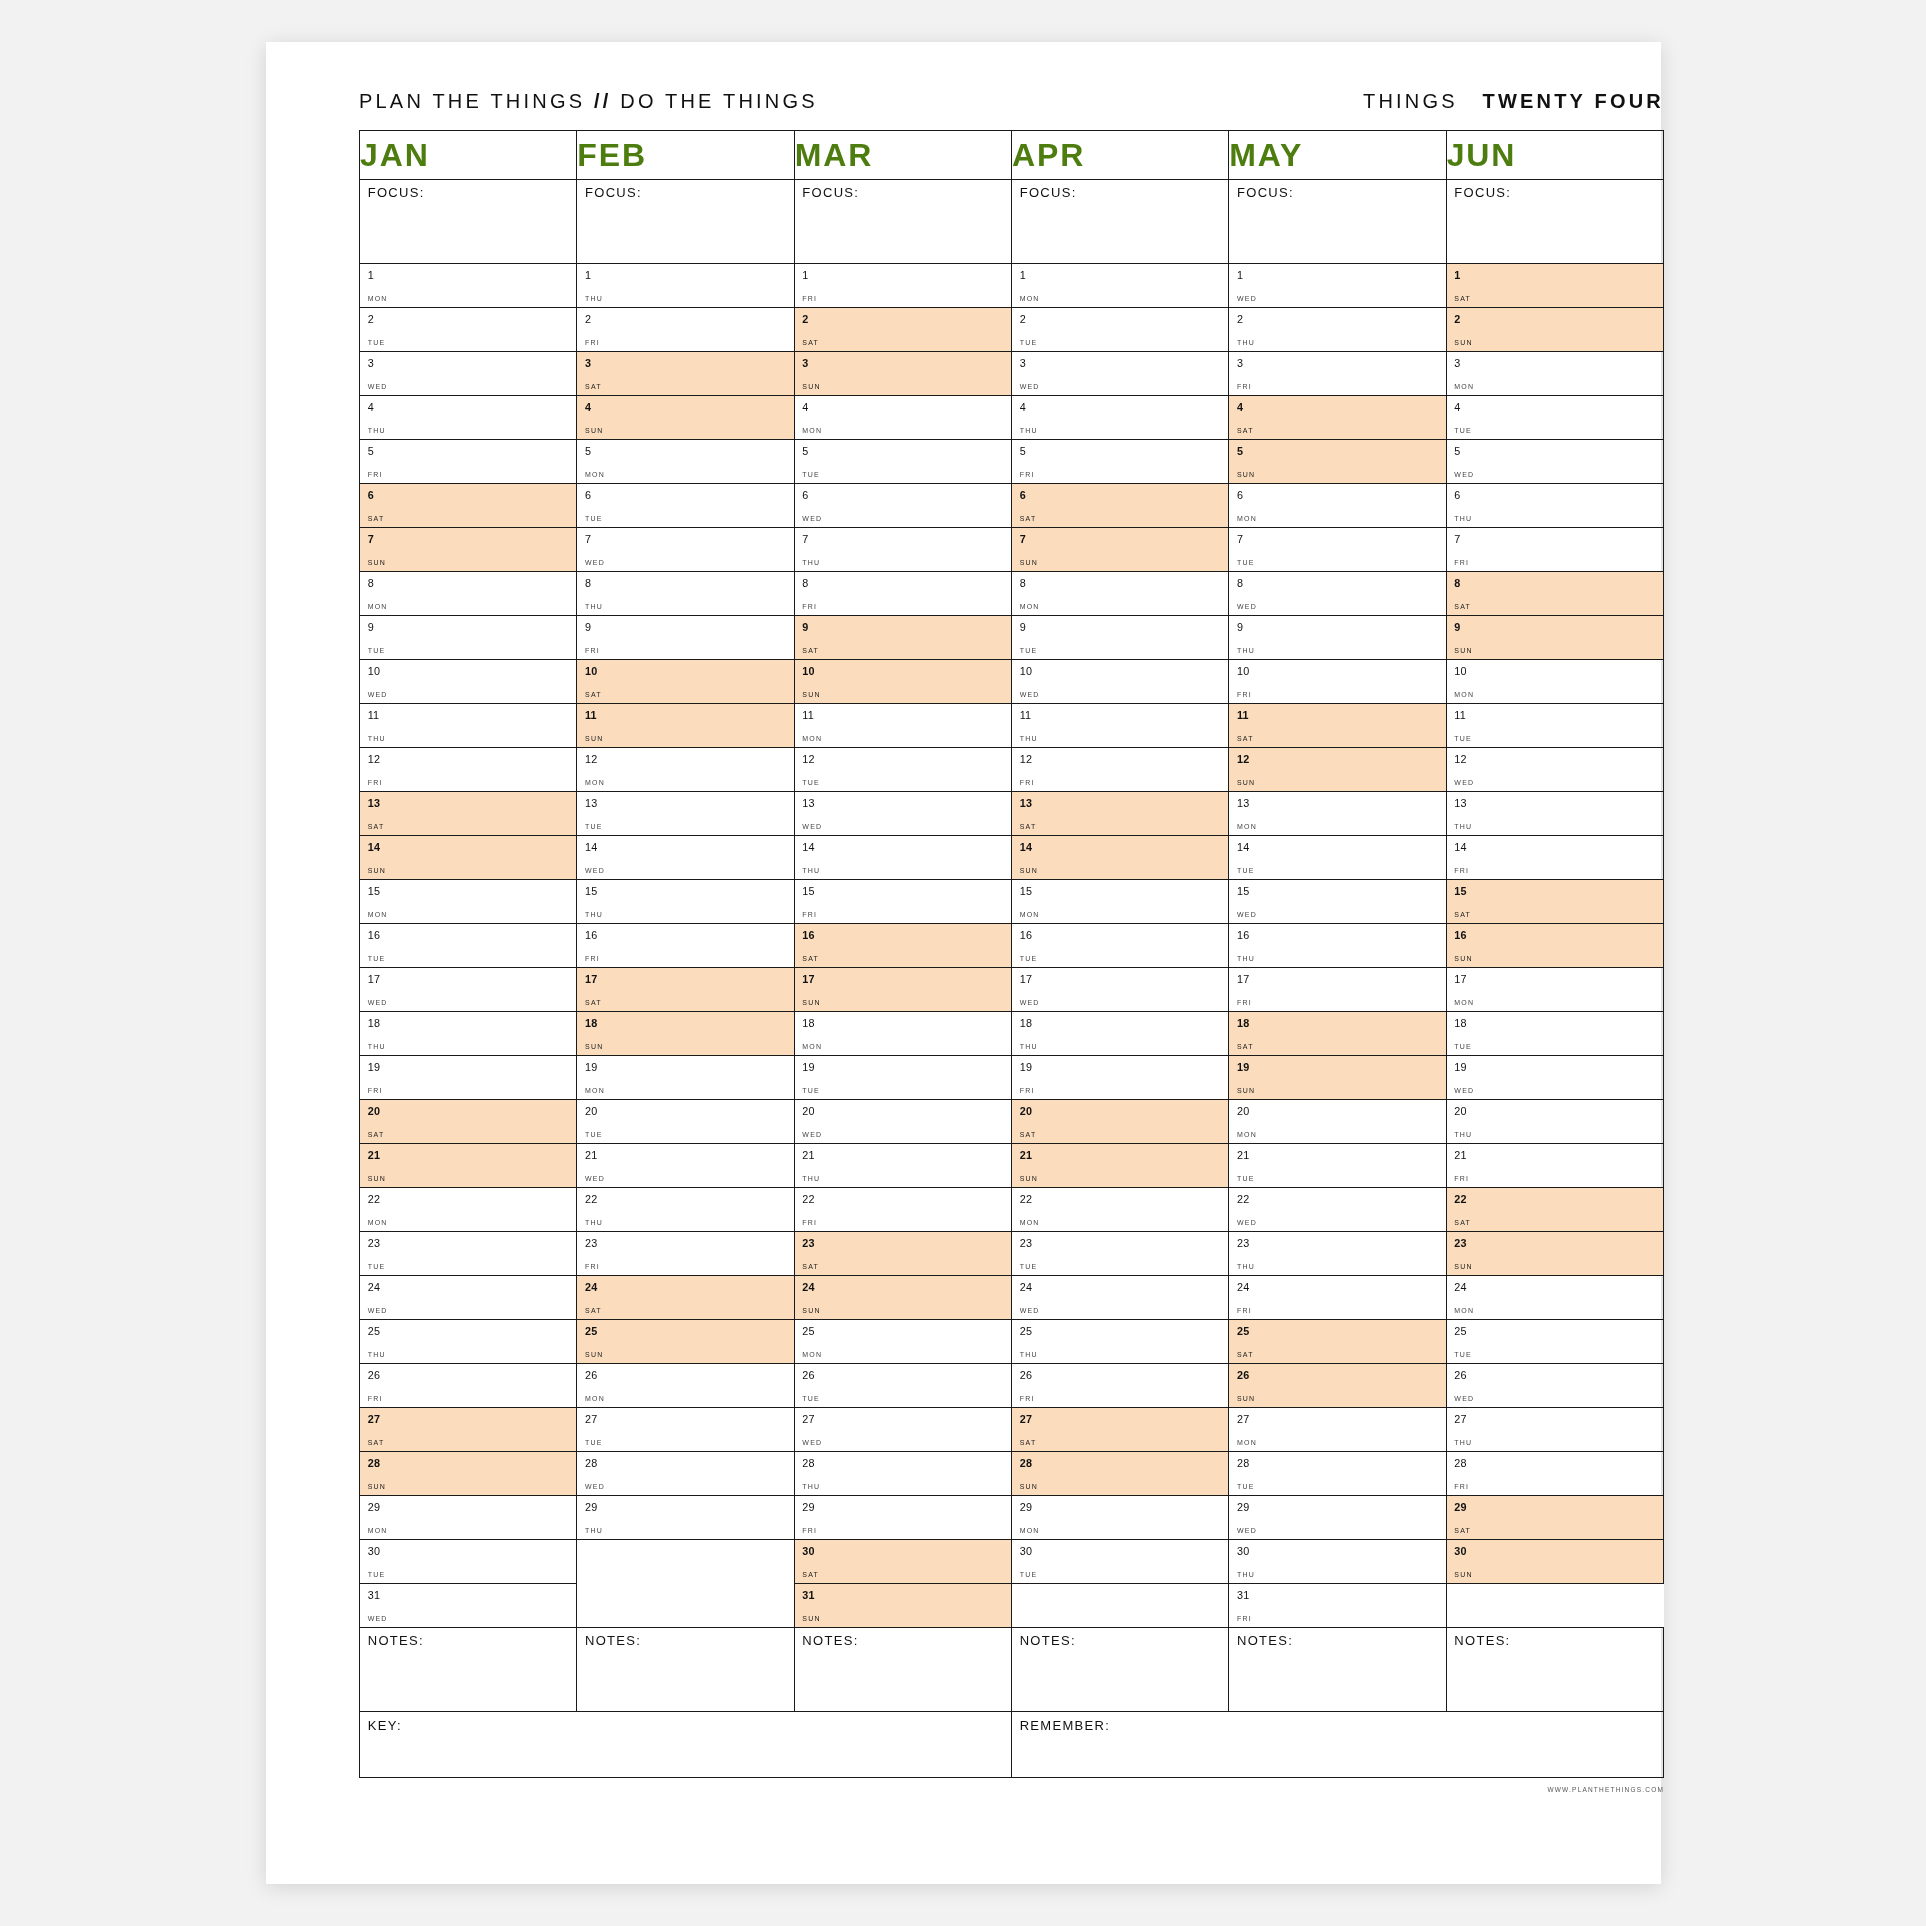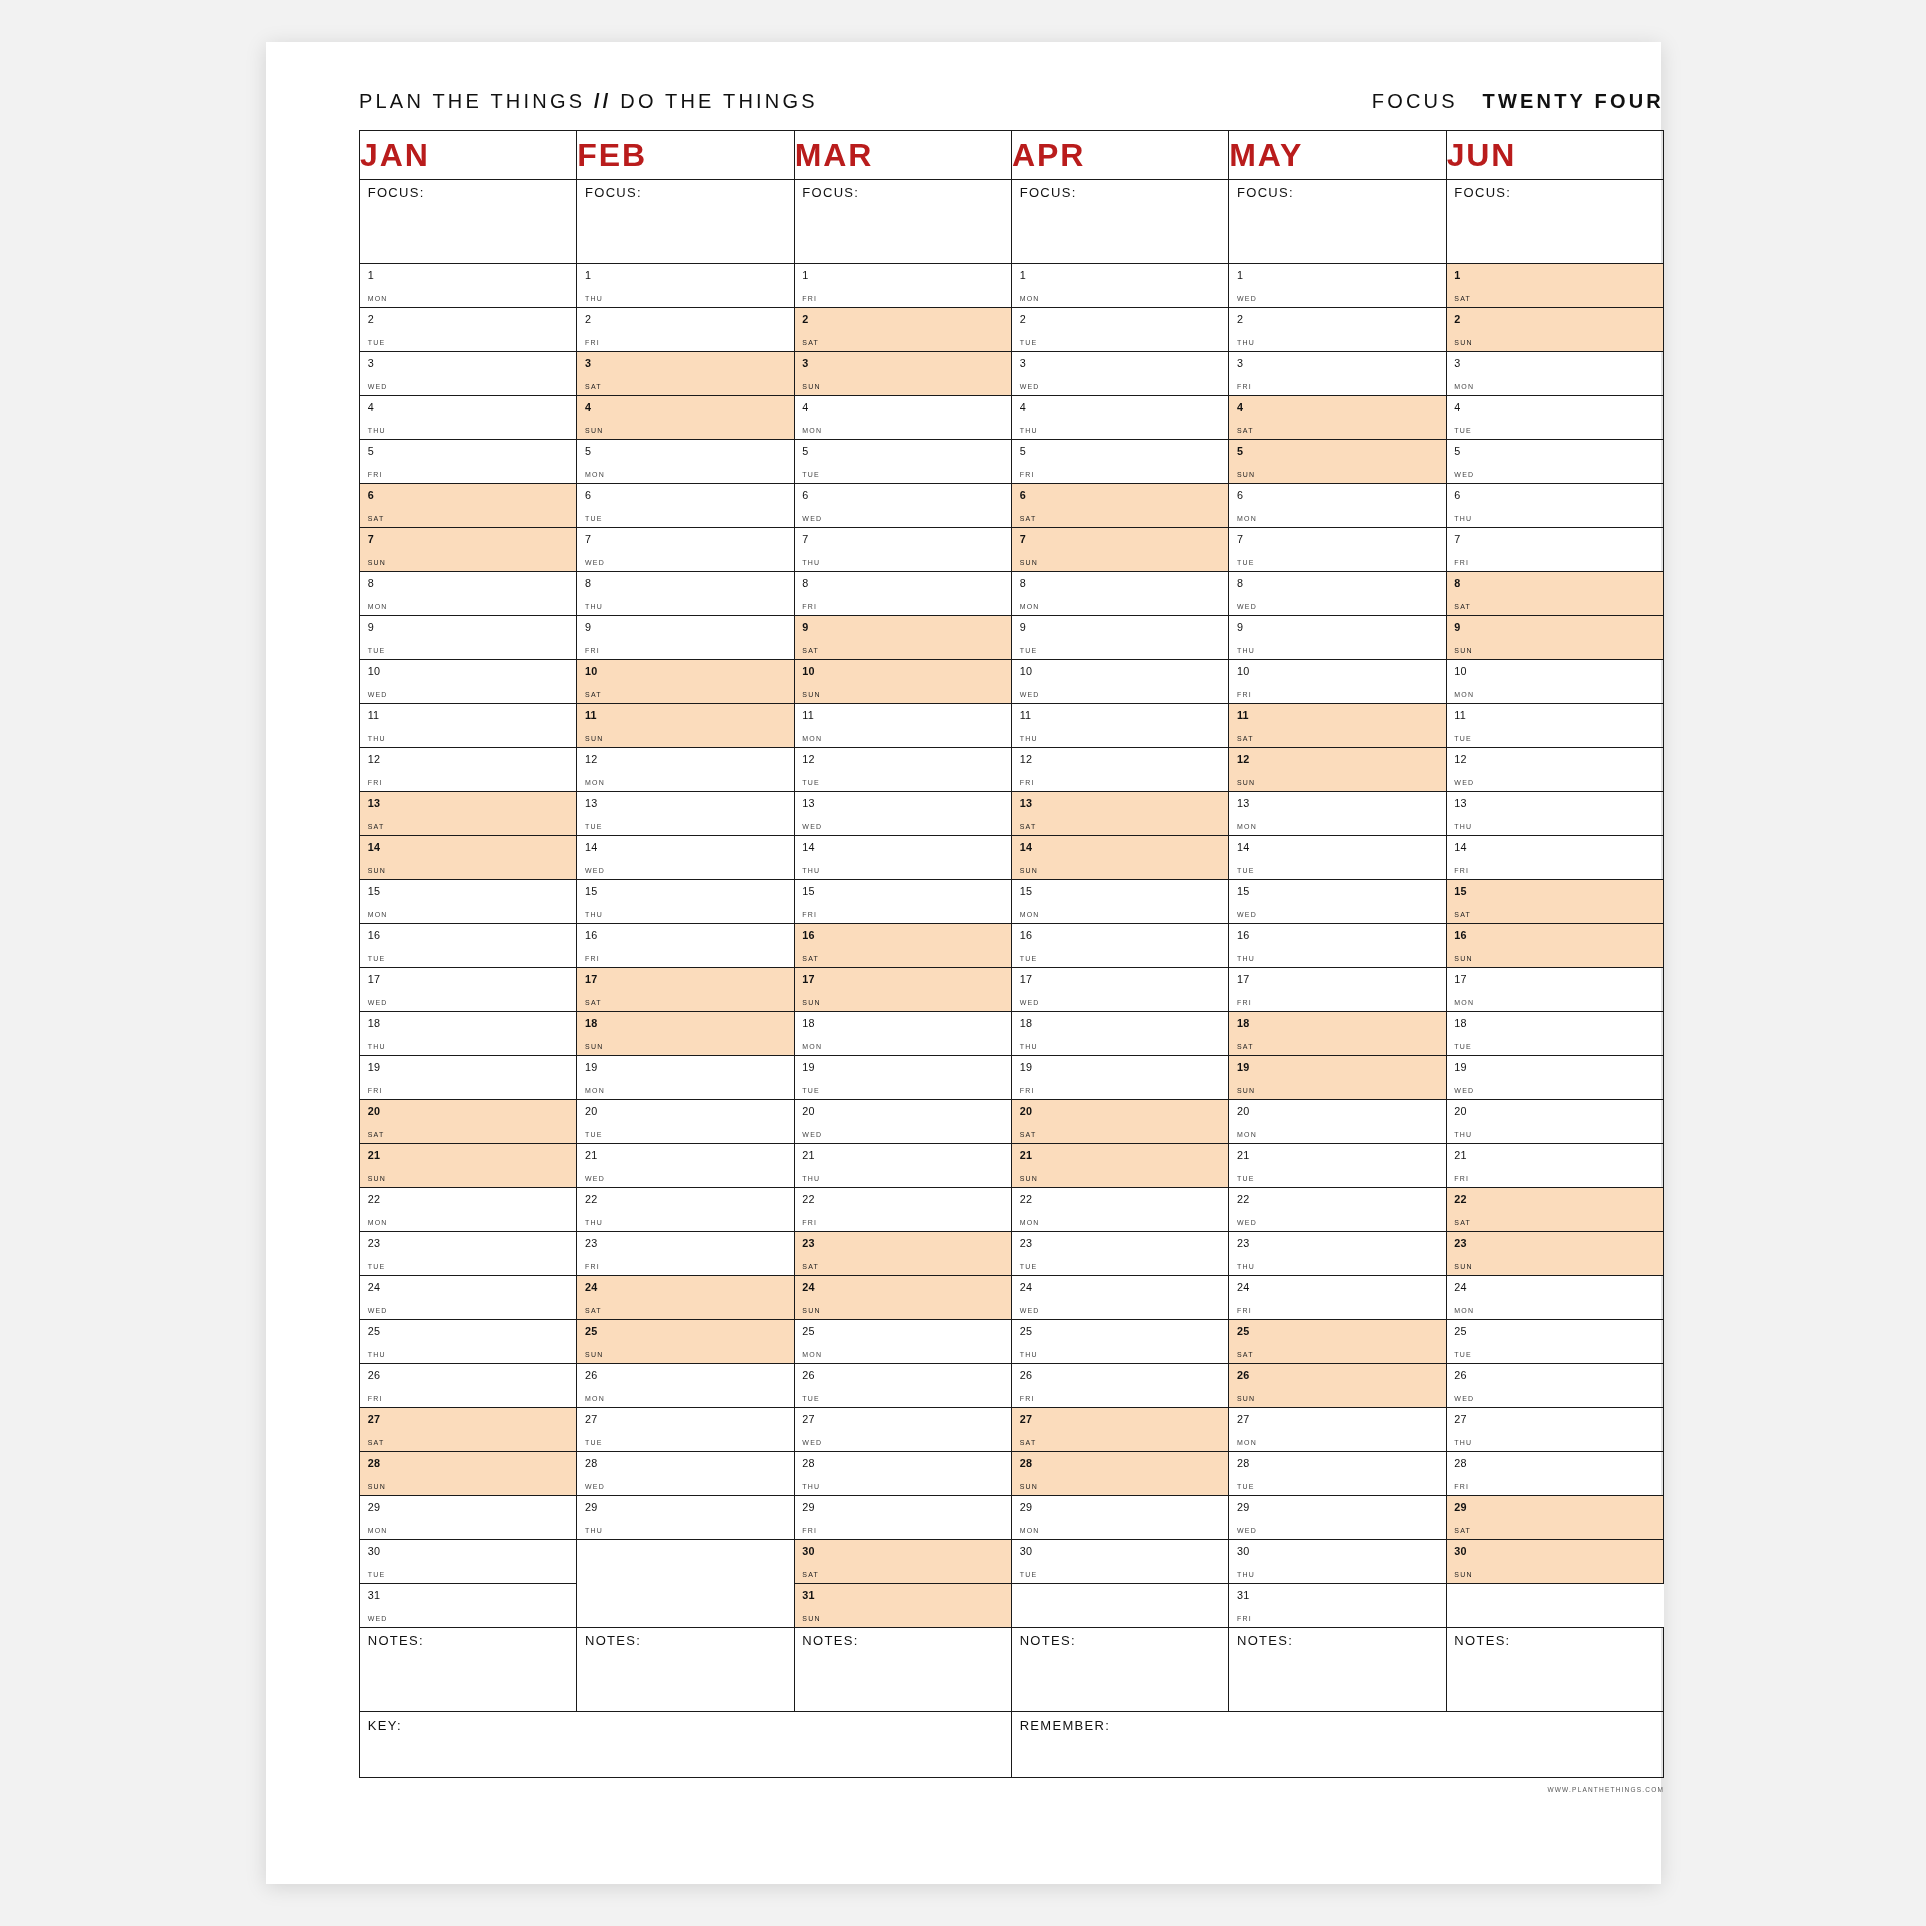--- a/index.html
+++ b/index.html
@@ -59,21 +59,21 @@
     padding: 0;
     vertical-align: top;
   }
   th.month {
     height: 48px;
     text-align: left;
     padding-left: 8.5px;
     font-size: 32px;
     letter-spacing: 1.9px;
     font-weight: 700;
-    color: #b91c1c;
+    color: #4d7c0f;
     line-height: 48px;
   }
   td.focus {
     height: 83px;
   }
   .focus-label, .notes-label, .key-label {
     font-size: 13px;
     letter-spacing: 1.3px;
     color: #111;
     padding: 5.4px 0 0 7.7px;
@@ -130,21 +130,21 @@
   }
 </style>
 </head>
 <body>
 
 <div id="page">
   <div class="inner">
 
     <div class="hdr">
       <div class="hdr-left"><span>PLAN THE THINGS </span><b>// </b><span>DO THE THINGS</span></div>
-      <div class="hdr-right"><span>FOCUS </span><b>TWENTY FOUR</b></div>
+      <div class="hdr-right"><span>THINGS </span><b>TWENTY FOUR</b></div>
     </div>
 
     <table class="cal">
       <thead>
         <tr id="month-row">
             <th class="month">JAN</th>
             <th class="month">FEB</th>
             <th class="month">MAR</th>
             <th class="month">APR</th>
             <th class="month">MAY</th>

